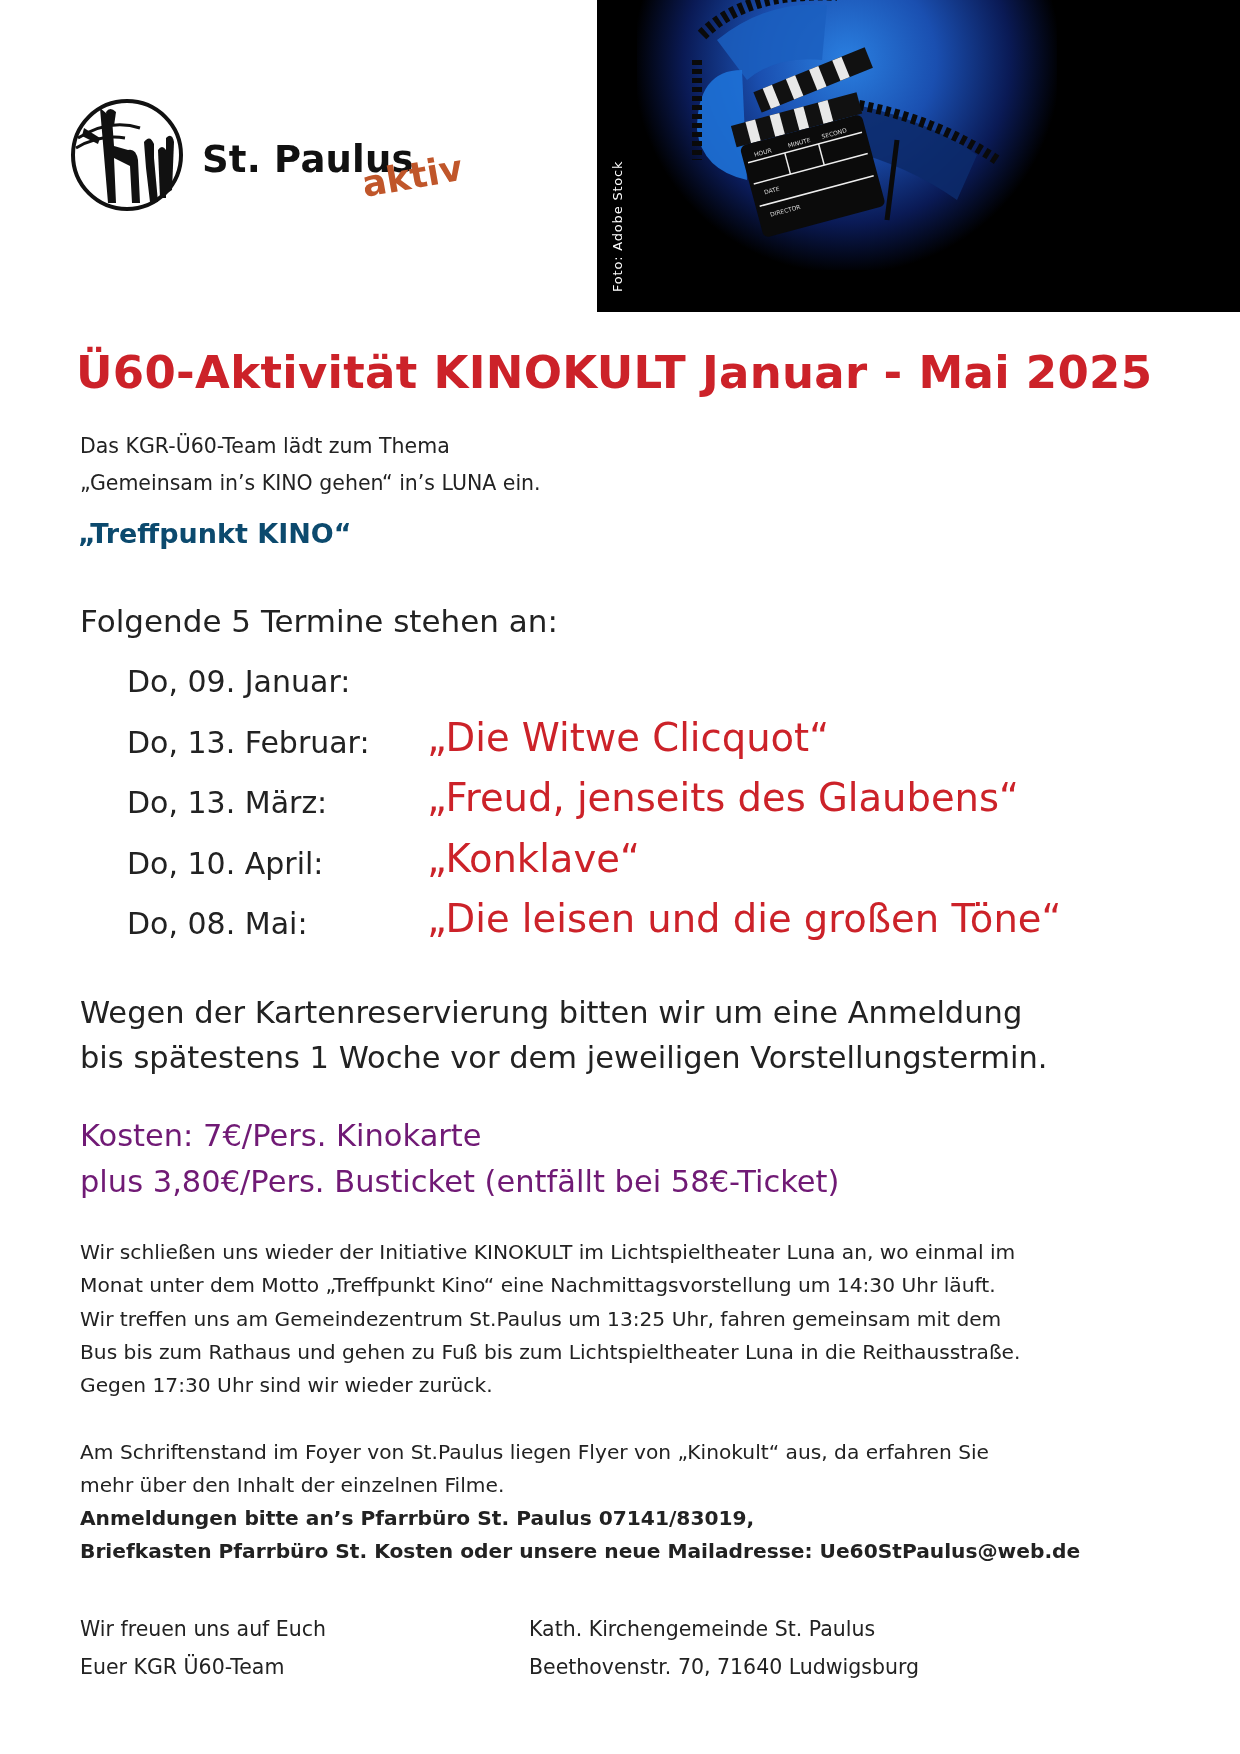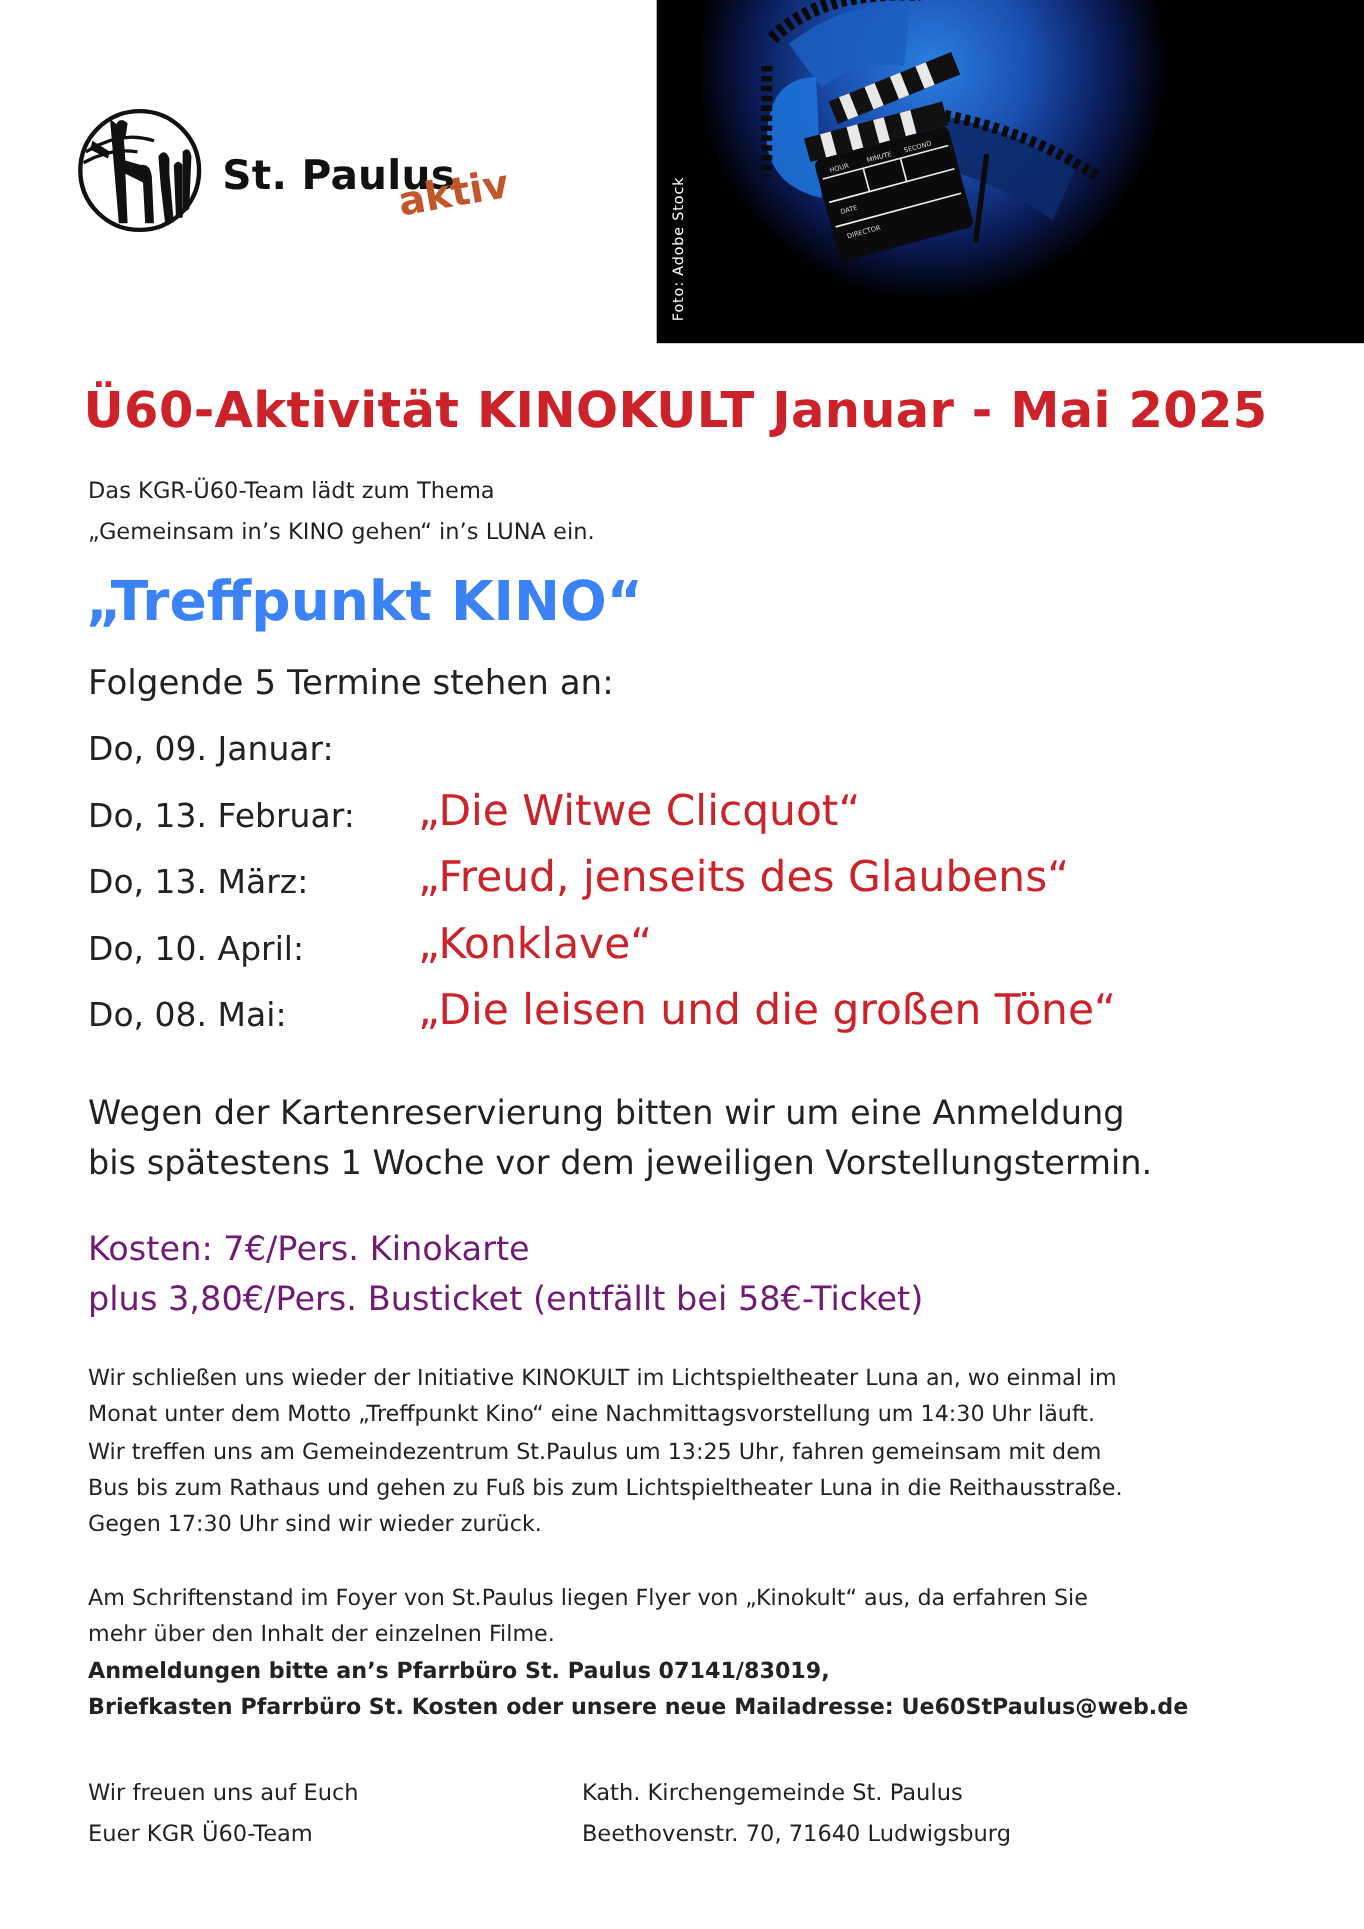--- a/index.html
+++ b/index.html
@@ -18,25 +18,25 @@
   .hero { left: 597px; top: 0; width: 643px; height: 312px; background: #000; overflow: hidden; }
   .hero-glow { position: absolute; left: 40px; top: -150px; width: 420px; height: 420px;
                background: radial-gradient(circle at 50% 50%, #2a7fe0 0%, #1a4fb0 30%, #0a1a55 55%, rgba(0,0,0,0) 72%); }
   .hero svg { position: absolute; left: 0; top: 0; }
   .hero-credit { position: absolute; left: 13px; top: 292px; transform: rotate(-90deg); transform-origin: left top;
                  color: #ffffff; font-size: 13px; letter-spacing: 0.8px; white-space: nowrap; }
 
   
   .title { left: 76px; top: 346px; font-size: 45px; font-weight: bold; color: #cc2229; white-space: nowrap; letter-spacing: 0.3px; }
   .intro { left: 80px; top: 428px; font-size: 20.5px; line-height: 37px; color: #222; }
-  .subtitle { left: 78px; top: 518px; font-size: 50px; font-weight: bold; color: #3b82f6; white-space: nowrap; }
+  .subtitle { left: 78px; top: 518px; font-size: 27px; font-weight: bold; color: #0c4a6e; white-space: nowrap; }
   .lead { left: 80px; top: 603px; font-size: 31px; color: #222; white-space: nowrap; }
 
   .schedule { left: 80px; top: 654px; width: 1100px; }
-  .sched-row { position: relative; height: 60.5px; }
+  .sched-row { position: relative; height: 60.5px; margin-left: 47px; }
   .sched-date { position: absolute; left: 0; top: 10px; font-size: 30px; color: #222; white-space: nowrap; }
   .sched-film { position: absolute; left: 300px; top: 0; font-size: 38.5px; color: #cc2229; white-space: nowrap; }
 
   .notice { left: 80px; top: 990px; font-size: 30.5px; line-height: 45px; color: #222; white-space: nowrap; }
   .costs { left: 80px; top: 1113px; font-size: 30.5px; line-height: 46px; color: #701a75; white-space: nowrap; }
 
   .details { left: 80px; top: 1236px; font-size: 20.2px; line-height: 33.3px; color: #222; white-space: nowrap; }
   .info { left: 80px; top: 1436px; font-size: 20.2px; line-height: 33px; color: #222; white-space: nowrap; }
   .info .b { font-weight: bold; }
 

